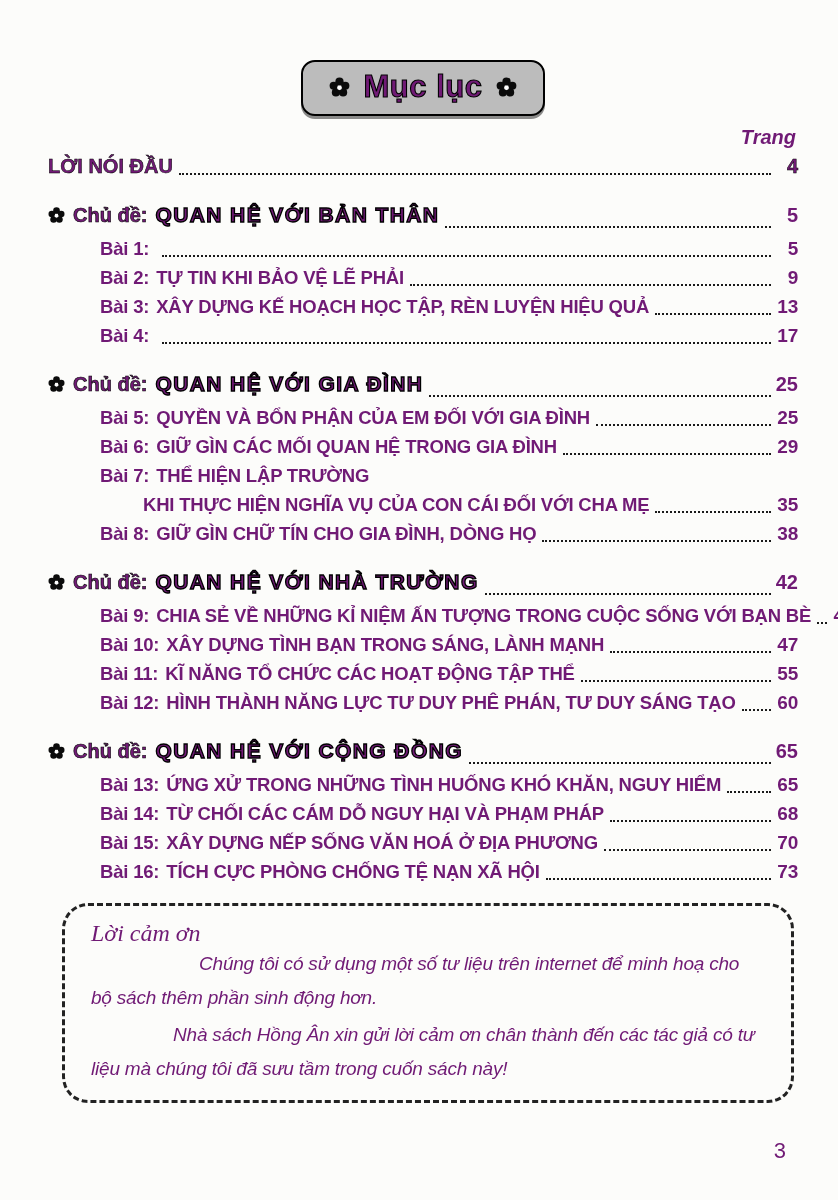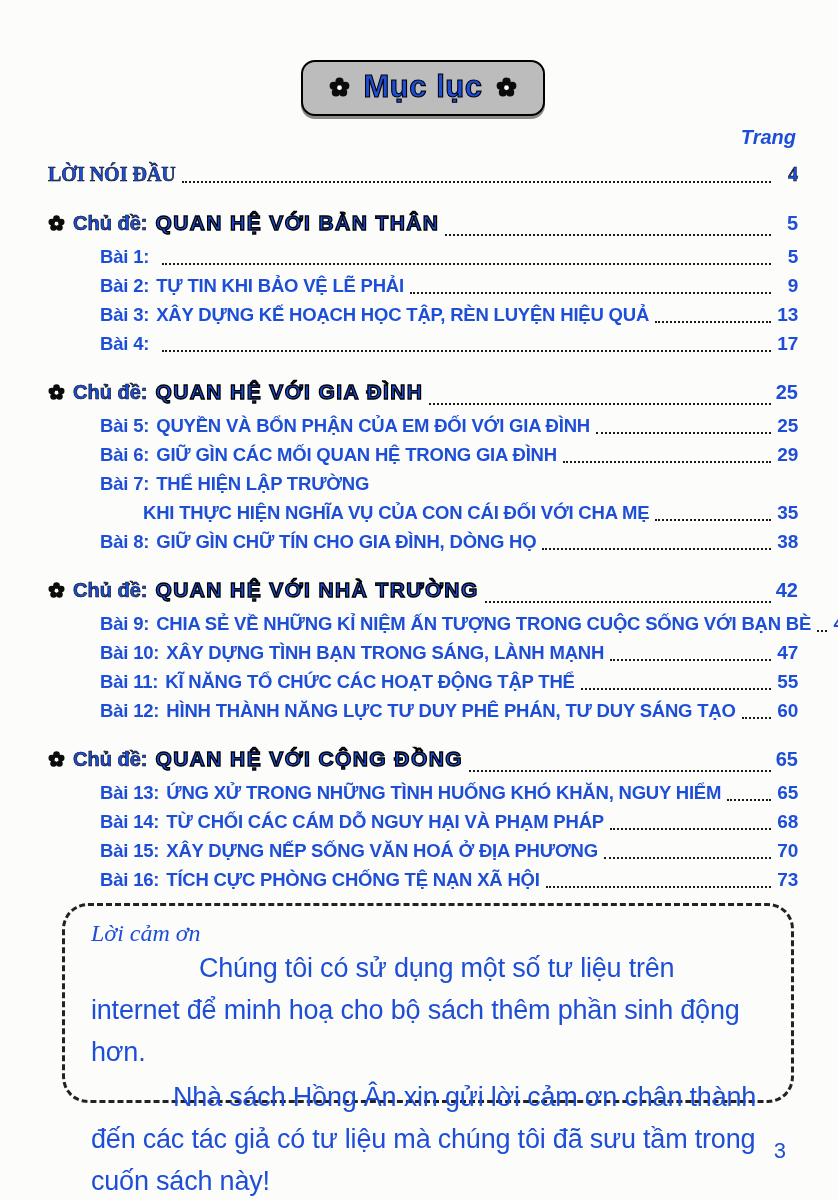--- a/index.html
+++ b/index.html
@@ -3,21 +3,21 @@
 <meta charset="utf-8">
 <style>
   * { margin:0; padding:0; box-sizing:border-box; }
   html,body { background:#e8e8e6; }
   .page {
     position:relative;
     width:838px; height:1200px;
     margin:0 auto;
     background:#fcfcfa;
     font-family:"Liberation Sans", sans-serif;
-    color:#1d4ed8;
+    color:#701a75;
     padding:60px 40px 0 48px;
     overflow:hidden;
   }
   
   .title-box{
     width:max-content;
     margin:0 auto;
     background:#bcbcbc;
     border:2.5px solid #000;
     border-radius:14px;
@@ -43,22 +43,21 @@
     flex:1 1 auto; min-width:10px;
     border-bottom:2.4px dotted #1a1a1a;
     margin:0 3px 0 6px;
     align-self:flex-end;
     height:0; margin-bottom:6px;
   }
   .pg{ font-weight:bold; font-size:19px; min-width:24px; text-align:right; }
   .preface{
     font-size:20px; font-weight:bold; line-height:30px;
     -webkit-text-stroke:.5px #000;
-    margin-top:10px;
-    font-family:Liberation Serif, serif;
+    margin-top:2px;
   }
   .preface .pg{ font-size:20px; }
   
   .sec-header{ margin-top:15px; font-size:20px; line-height:37px; }
   .sec-header .flower{ align-self:center; margin-right:8px; }
   .sec-label{ font-weight:bold; -webkit-text-stroke:.6px #000; margin-right:8px; }
   .sec-title{
     font-weight:bold; font-size:21px;
     letter-spacing:1.4px;
     -webkit-text-stroke:1.35px #000;
@@ -81,22 +80,23 @@
     border:3px dashed #222;
     border-radius:26px;
     padding:14px 30px 0 26px;
   }
   .thanks-heading{
     font-family:"Liberation Serif", serif;
     font-style:italic;
     font-size:24px;
   }
   .thanks p{
-    font-size:27px;
-    line-height:42px;
+    font-style:italic;
+    font-size:19px;
+    line-height:34px;
     letter-spacing:-.2px;
   }
   .thanks p.p1{ text-indent:108px; }
   .thanks p.p2{ text-indent:82px; margin-top:3px; }
   
   .folio{
     position:absolute;
     right:52px; top:1138px;
     font-size:22px;
   }

